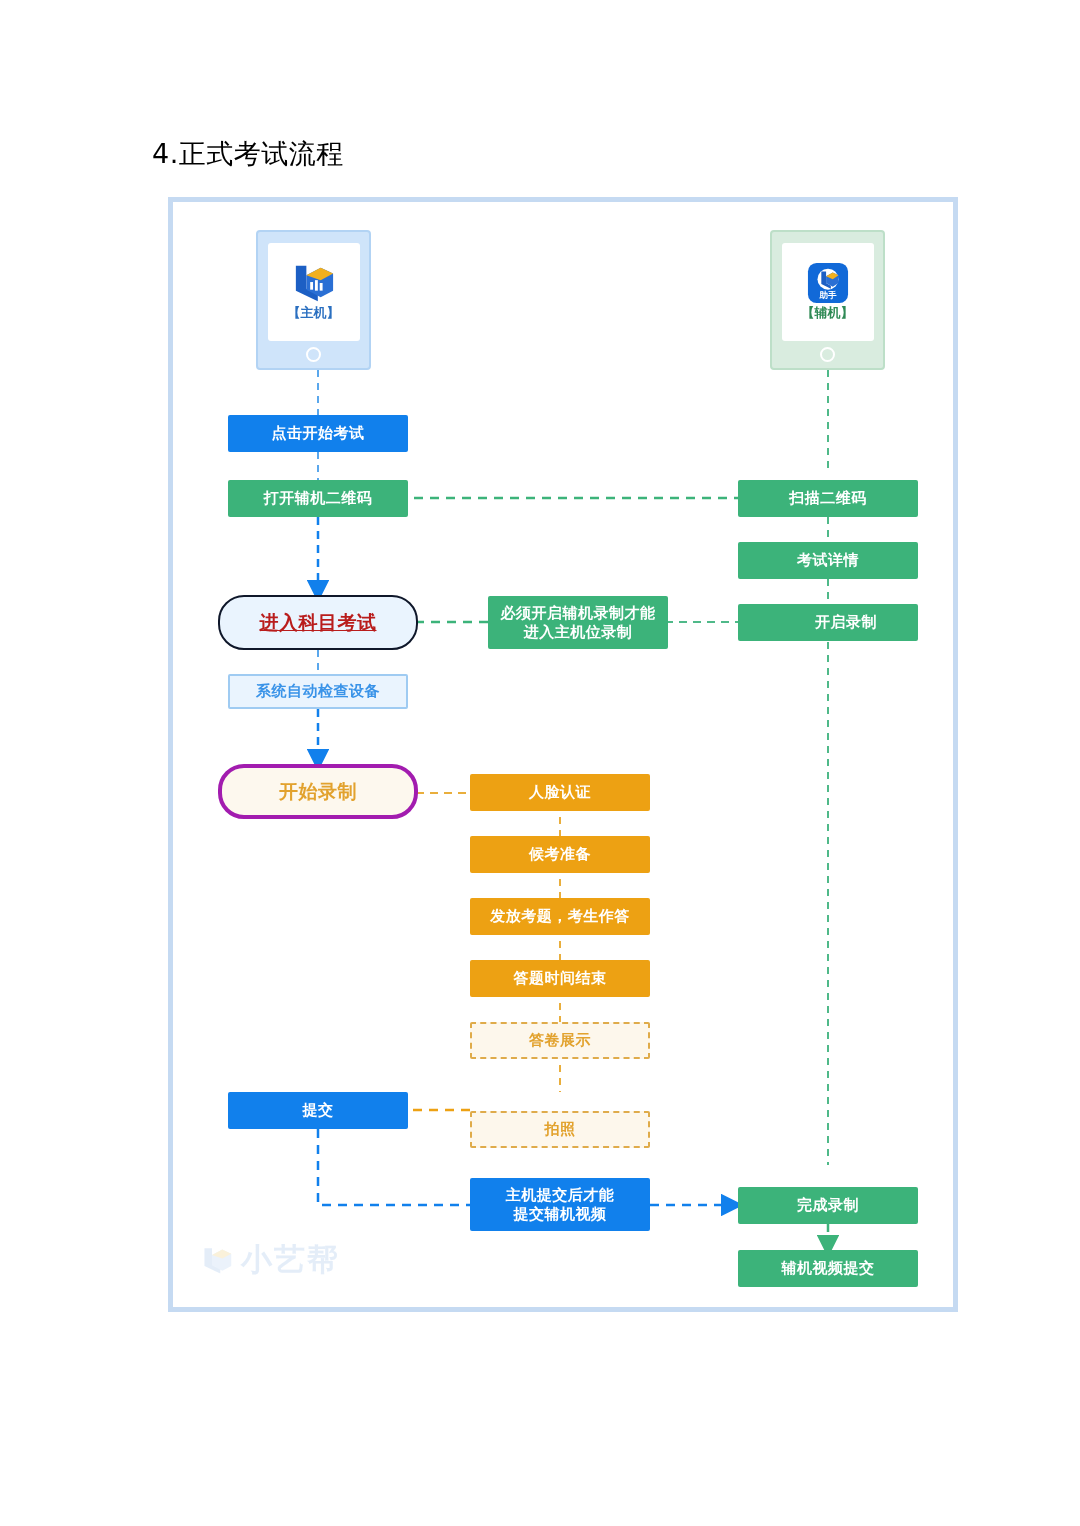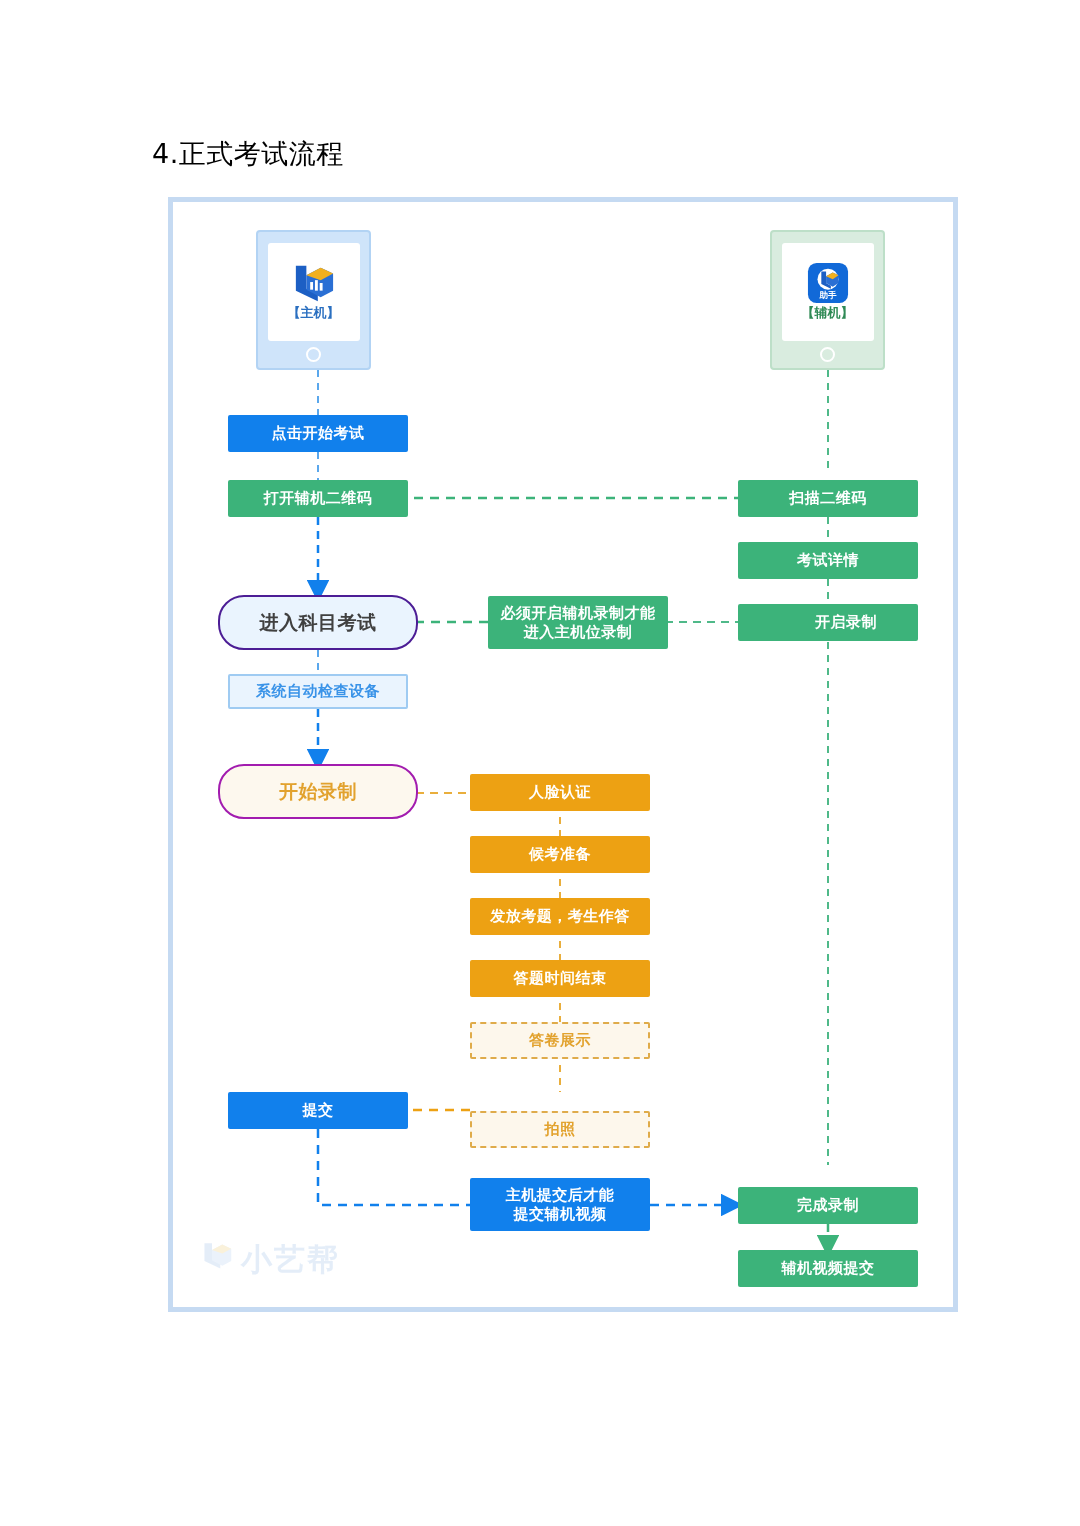--- a/index.html
+++ b/index.html
@@ -81,29 +81,30 @@
     background: #eda113;
     color: #ffffff;
   }
   .node.blue-outline {
     background: #eaf4fe;
     color: #3a93e8;
     border: 2px solid #9fcbf2;
   }
   .node.blue-pill {
     background: #eaf4fe;
-    color: #404040;
-    border: 2px solid #4c1d95;
+    color: #b91c1c;
+    border: 2px solid #0f172a;
     border-radius: 26px;
     font-size: 19px;
+    text-decoration: underline;
   }
   .node.orange-pill {
     background: #fdf8ee;
     color: #e2a22e;
-    border: 2px solid #a21caf;
+    border: 4px solid #a21caf;
     border-radius: 26px;
     font-size: 19px;
   }
   .node.orange-dashed {
     background: #fdf7ec;
     color: #e2a22e;
     border: 2px dashed #dfab4a;
   }
 
   
@@ -151,20 +152,21 @@
   
   .logo-main { width: 46px; height: 42px; }
   .logo-aux  { width: 42px; height: 42px; }
 
   
   .watermark {
     position: absolute;
     left: 28px;
     bottom: 26px;
     display: flex;
+    align-items: center;
     gap: 7px;
     opacity: 0.55;
   }
   .watermark-text {
     font-size: 31px;
     font-weight: bold;
     color: #cfe0f4;
     letter-spacing: 2px;
   }
 </style>

